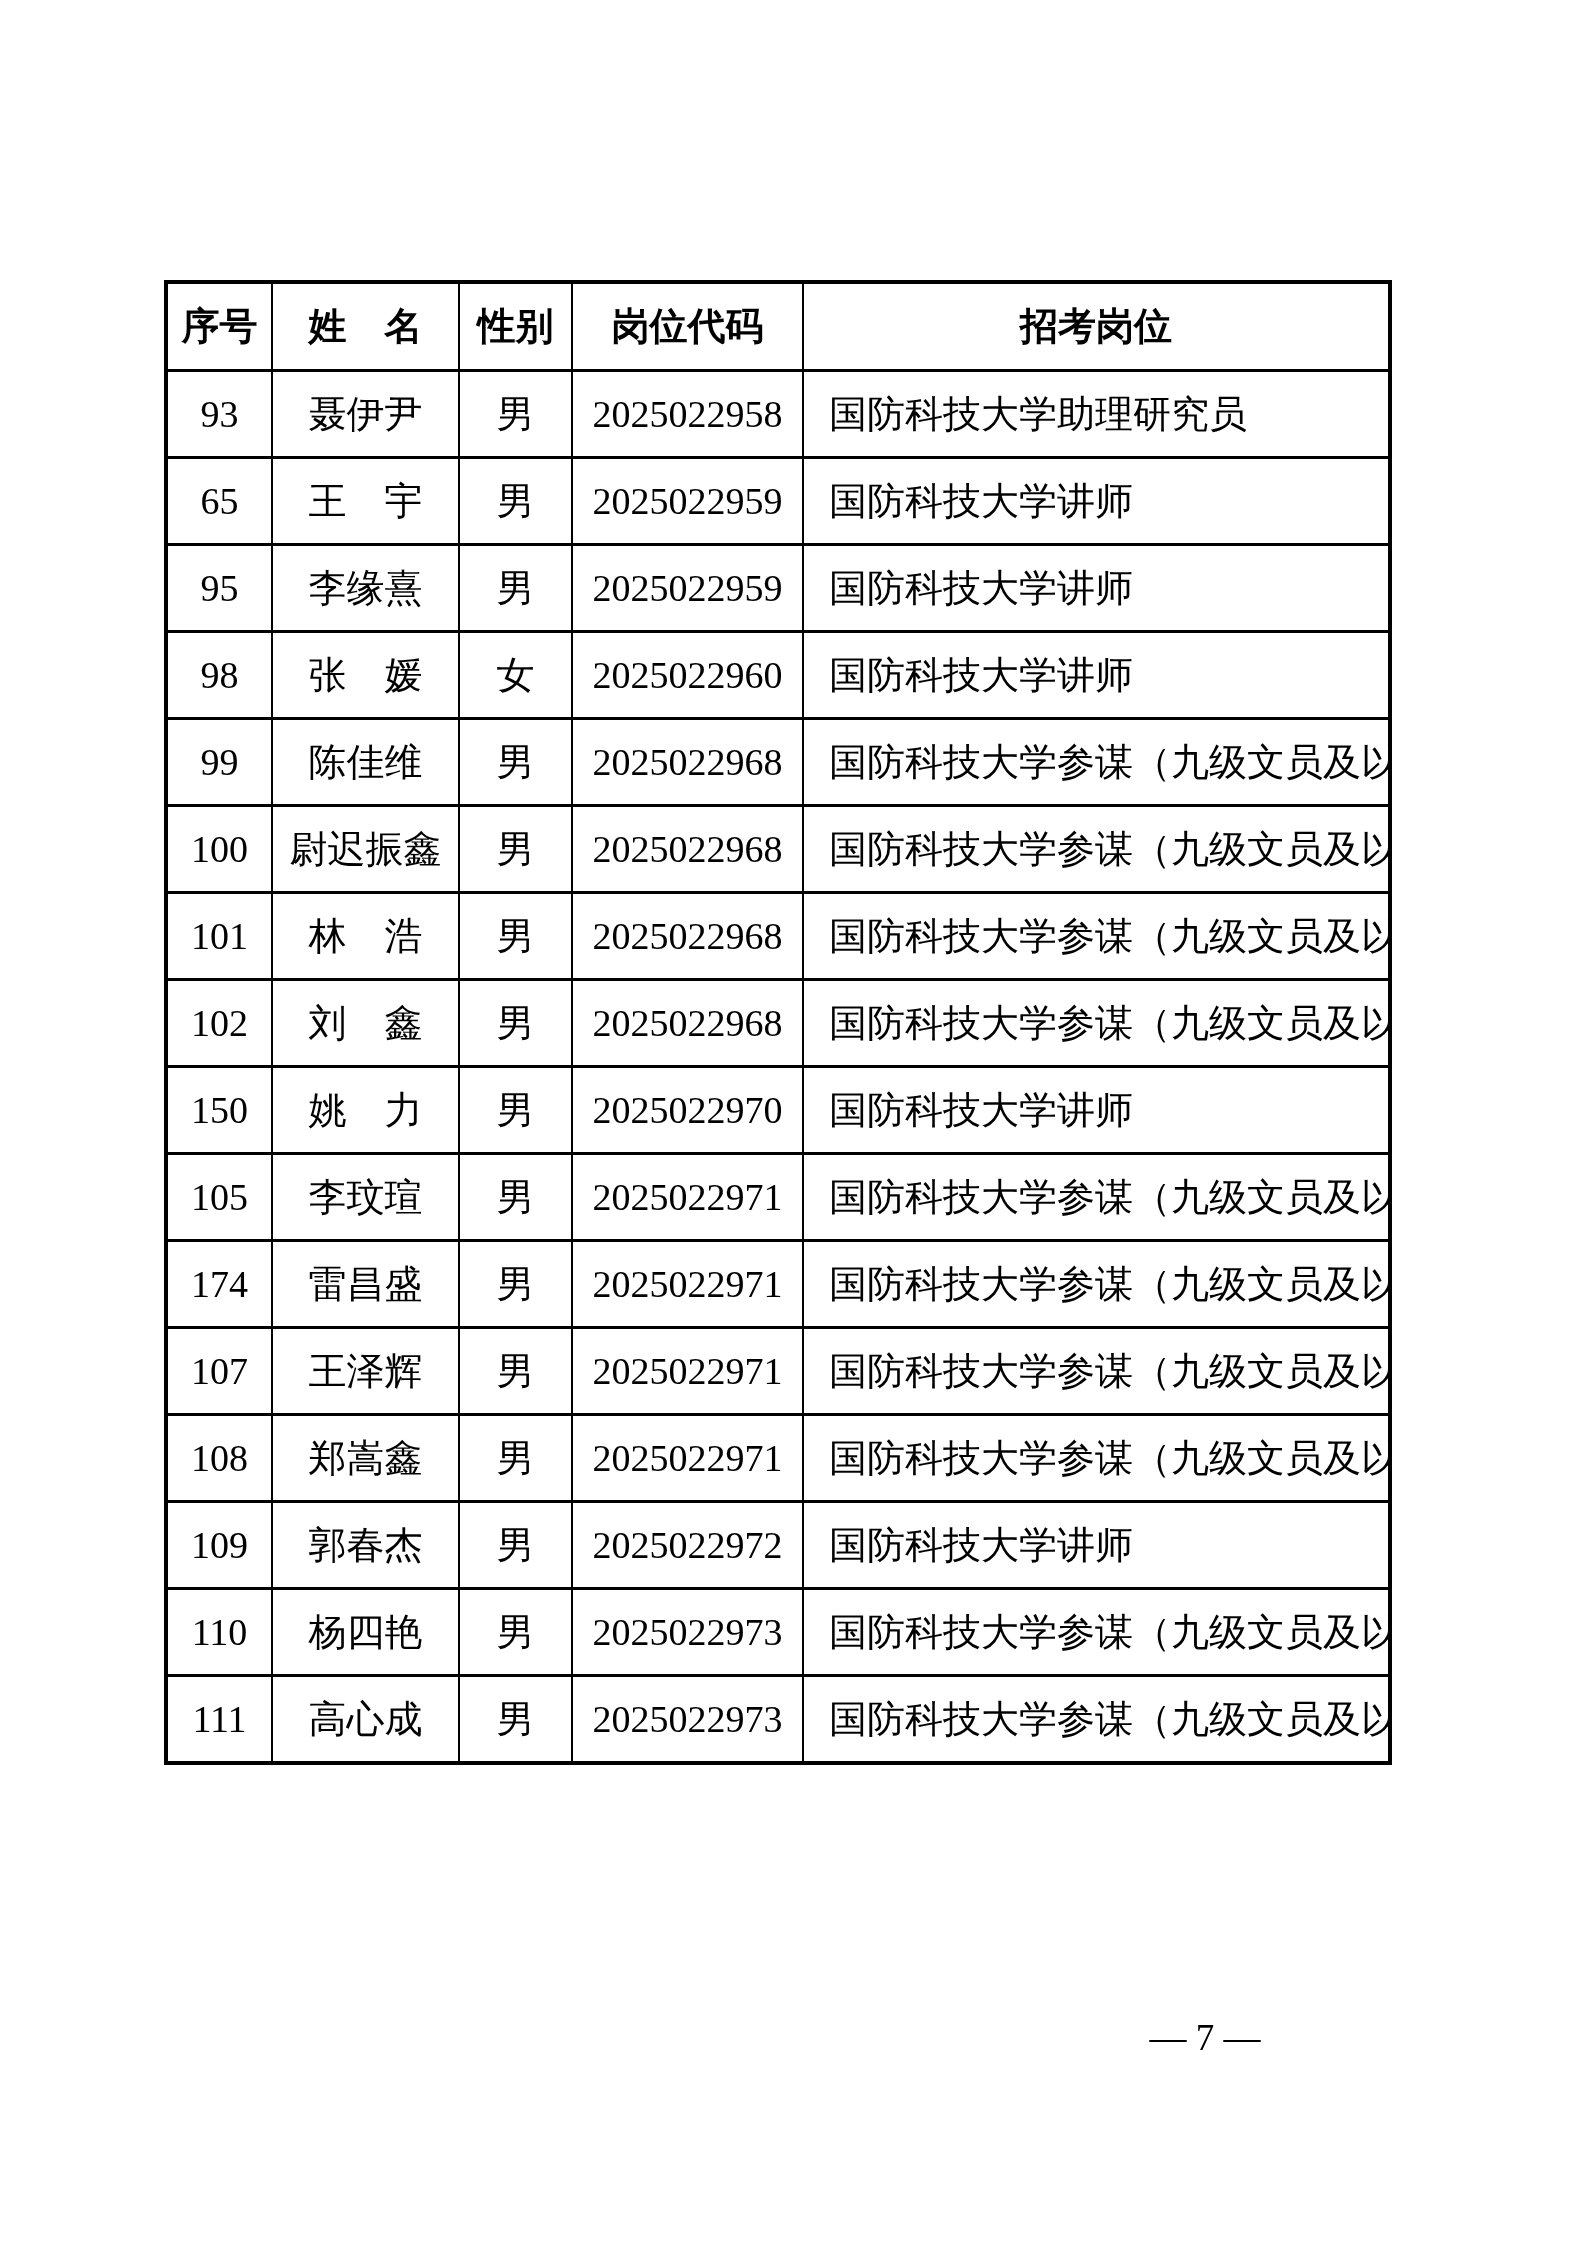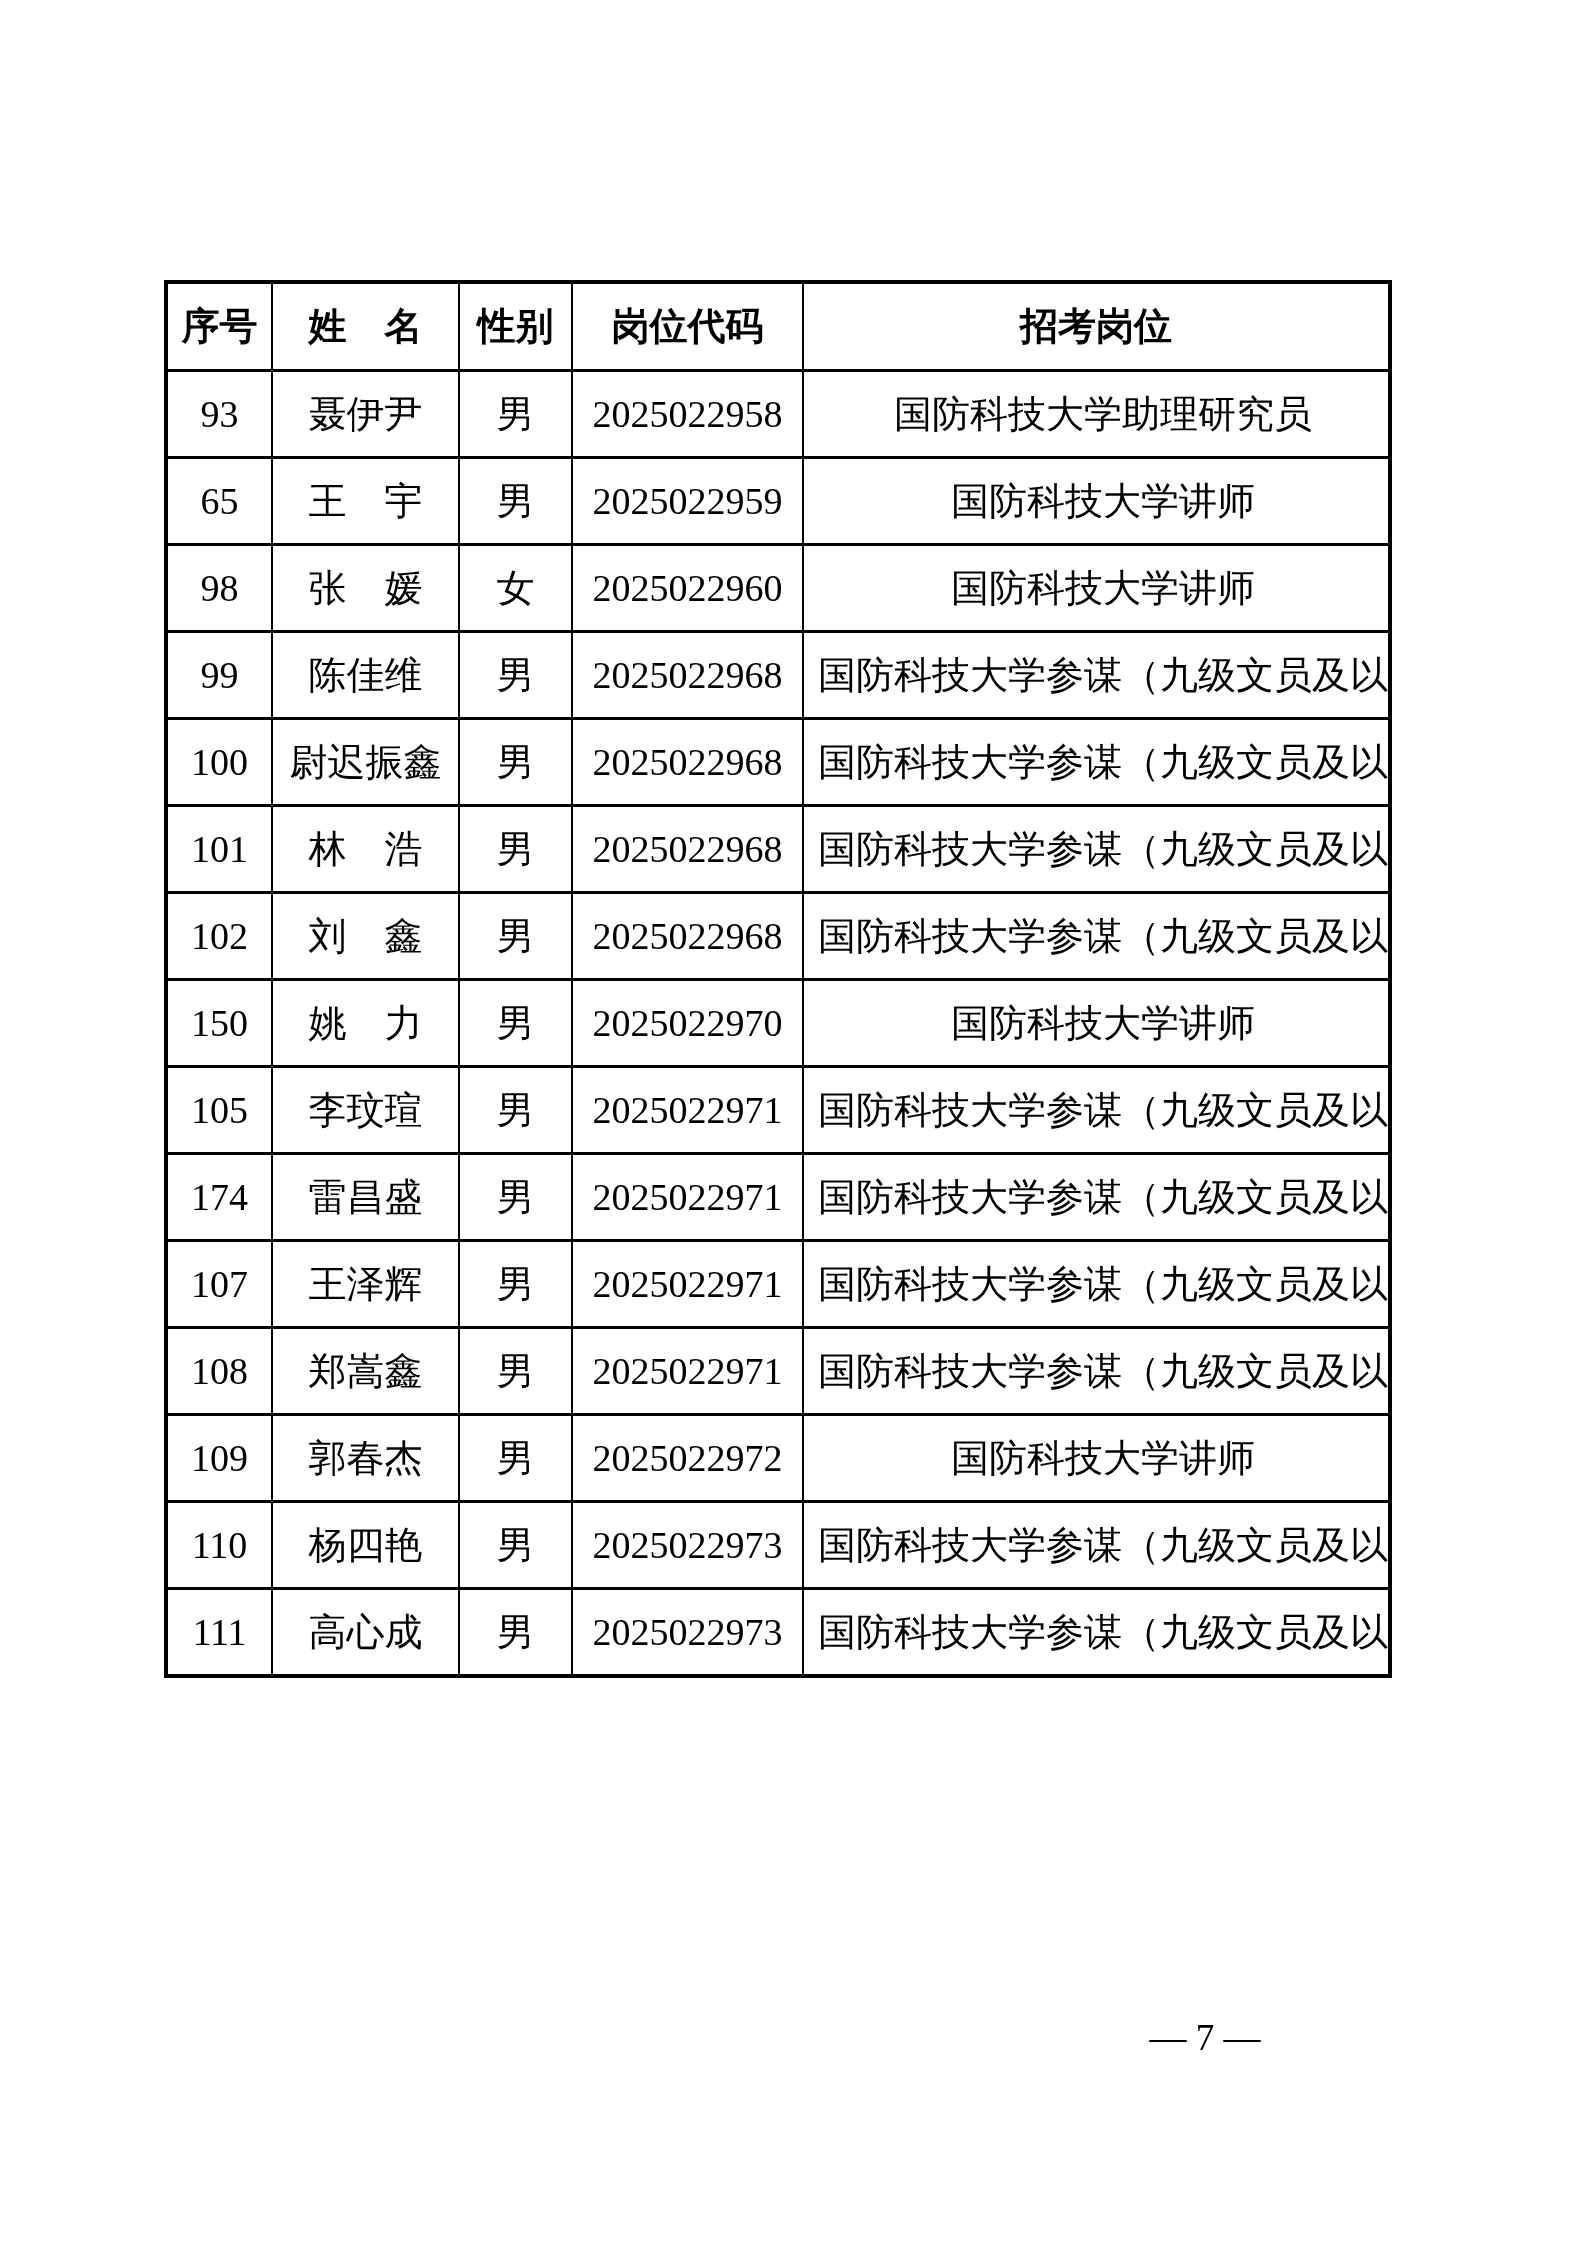--- a/index.html
+++ b/index.html
@@ -42,22 +42,22 @@
     text-align: center;
     vertical-align: middle;
   }
   table.roster td {
     height: 84px;
     font-size: 38px;
     text-align: center;
     vertical-align: middle;
   }
   table.roster td.pos-cell {
-    text-align: center;
-    padding-left: 14px;
+    text-align: left;
+    padding-left: 25px;
   }
   .col-no   { width: 106px; }
   .col-name { width: 187px; }
   .col-sex  { width: 113px; }
   .col-code { width: 231px; }
   .col-pos  { width: 587px; }
   .page-footer {
     position: absolute;
     left: 1105px;
     top: 2016px;
@@ -99,20 +99,27 @@
     </tr>
 
     <tr>
       <td>65</td>
       <td>王　宇</td>
       <td>男</td>
       <td>2025022959</td>
       <td class="pos-cell">国防科技大学讲师</td>
     </tr>
 
+    <tr>
+      <td>95</td>
+      <td>李缘熹</td>
+      <td>男</td>
+      <td>2025022959</td>
+      <td class="pos-cell">国防科技大学讲师</td>
+    </tr>
 
 
 
     <tr>
       <td>98</td>
       <td>张　媛</td>
       <td>女</td>
       <td>2025022960</td>
       <td class="pos-cell">国防科技大学讲师</td>
     </tr>

